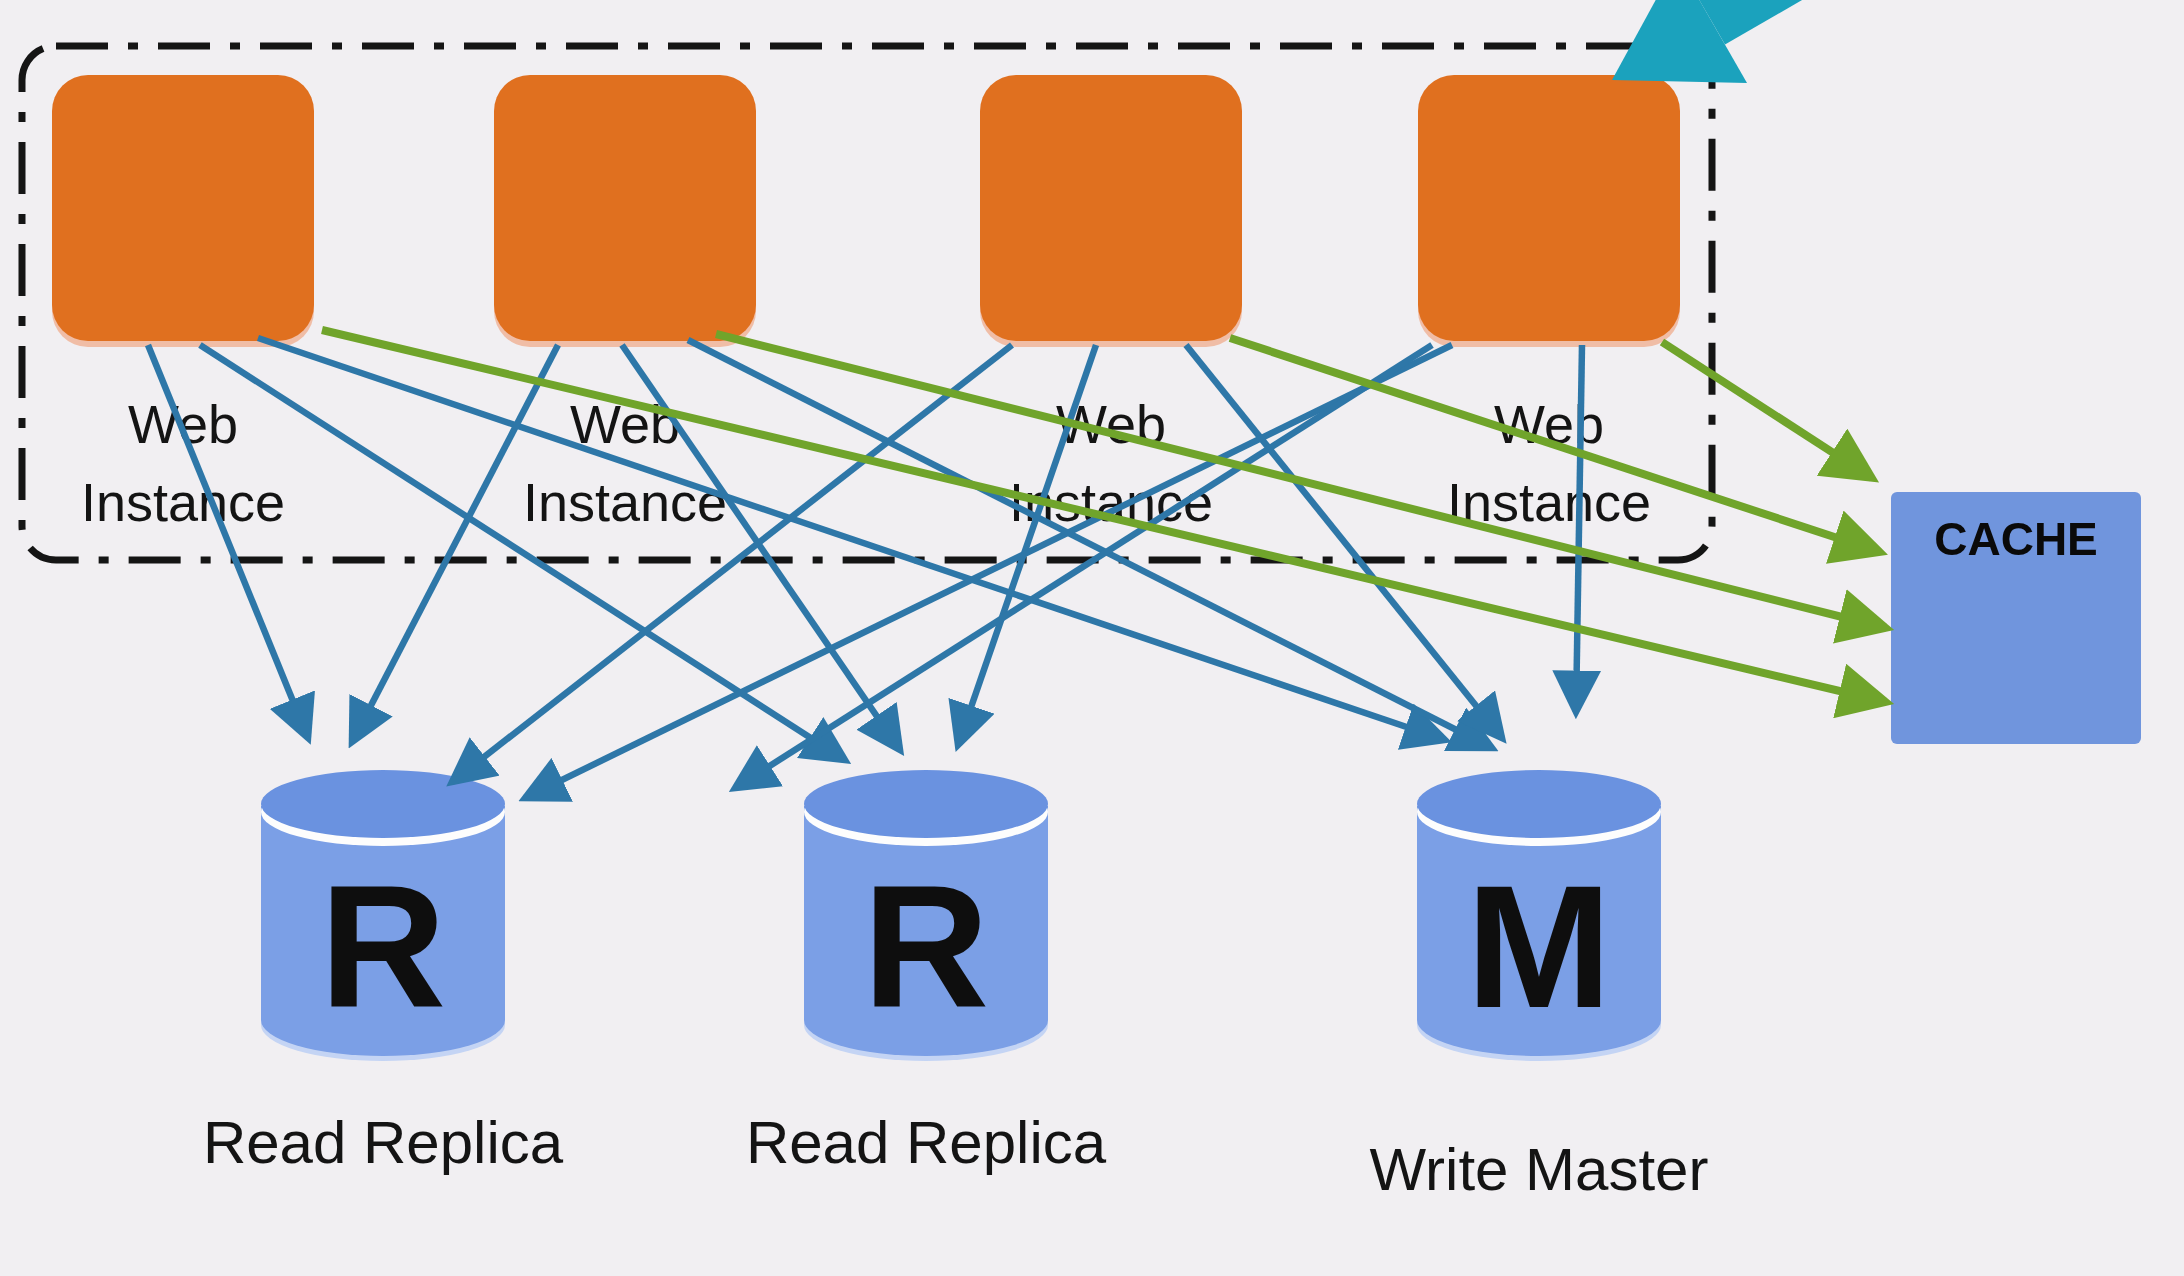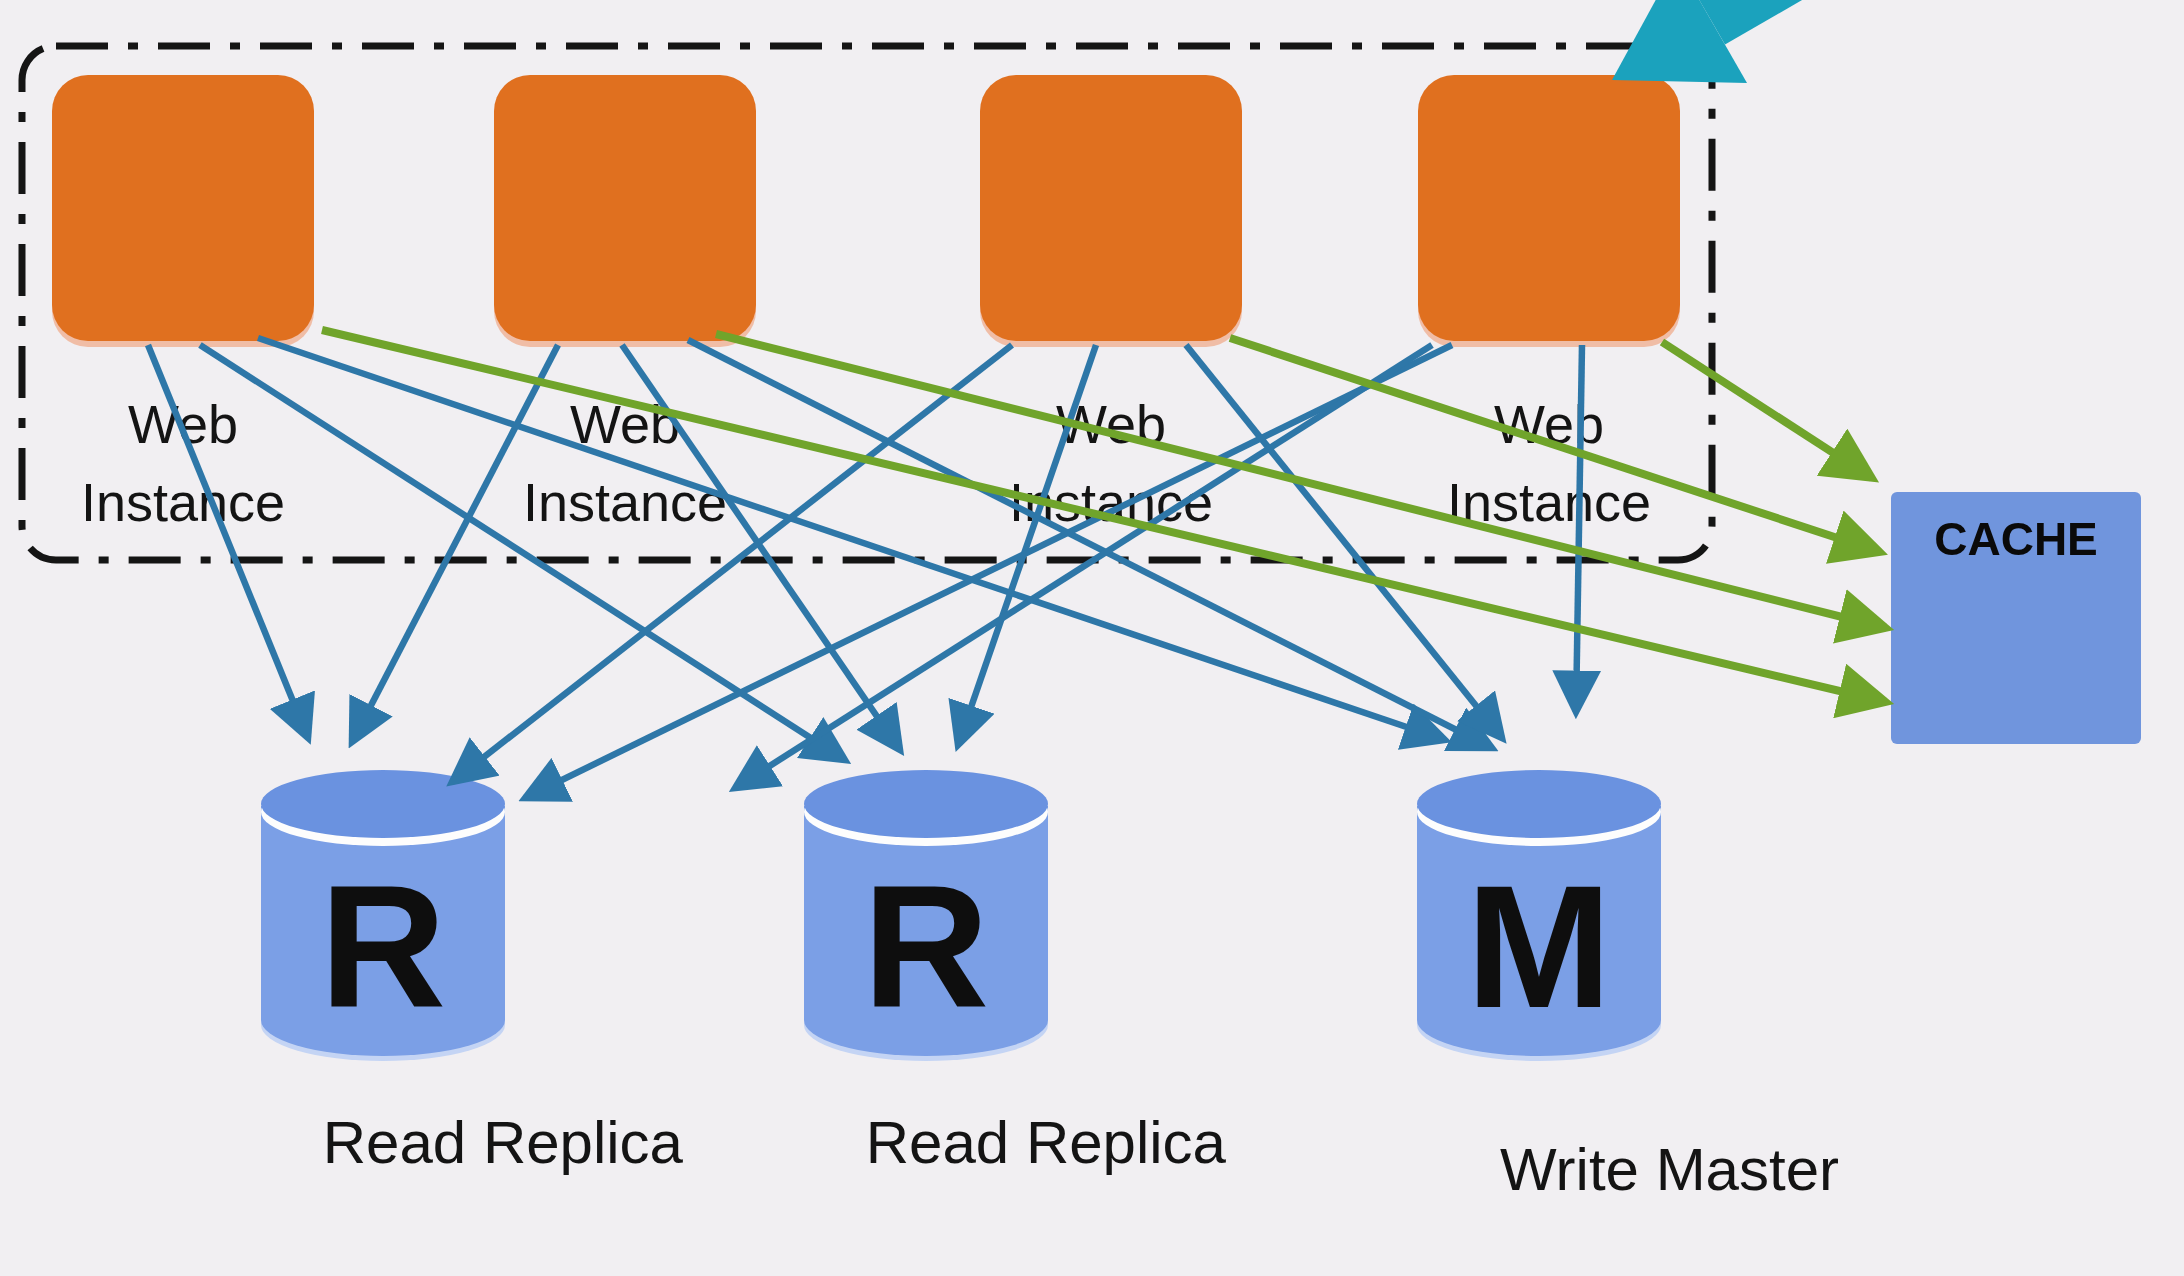--- a/index.html
+++ b/index.html
@@ -95,21 +95,21 @@
     text-align: center;
     font-size: 175px;
     font-weight: bold;
     color: #0e0e0e;
     z-index: 4;
   }
   .db-label {
     position: absolute;
     top: 1108px;
     width: 600px;
-    text-align: right;
+    text-align: center;
     font-size: 60px;
     color: var(--text, #141414);
     z-index: 2;
   }
   .dbl-1 { left: 83px; }
   .dbl-2 { left: 626px; }
   .dbl-3 { left: 1239px; margin-top: 27px; }
 
   
   .edges {

